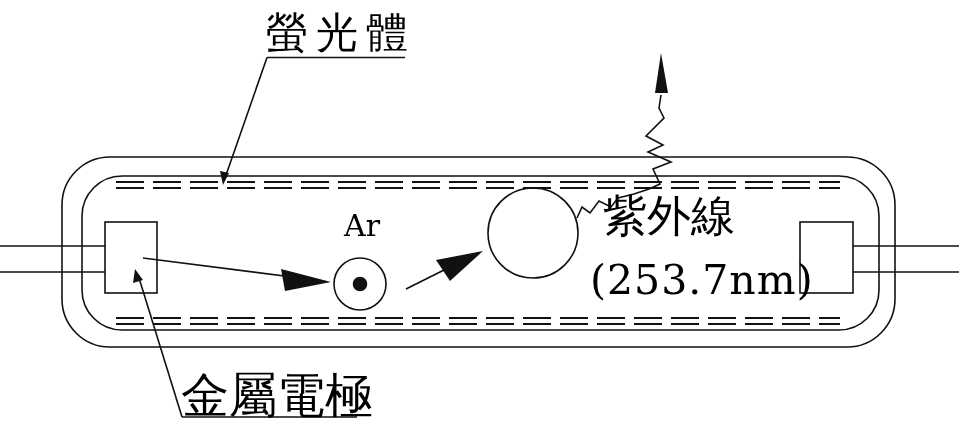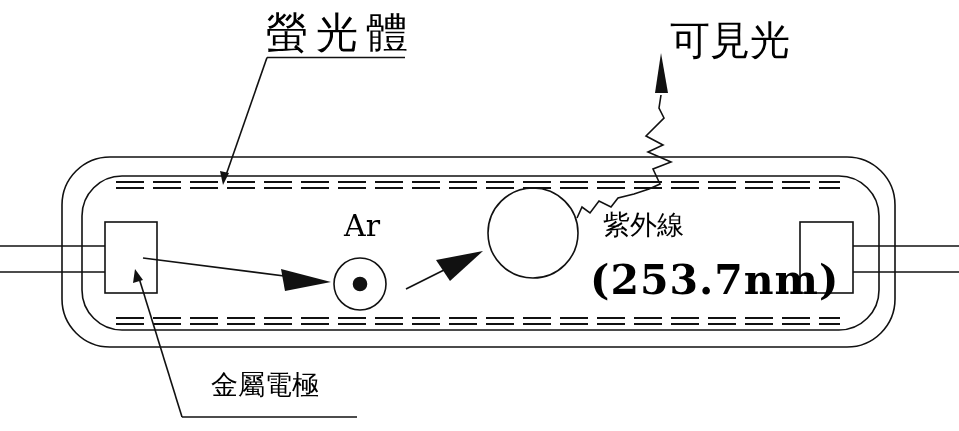--- a/index.html
+++ b/index.html
@@ -16,21 +16,21 @@
     color:#000;
     white-space:nowrap;
     line-height:1;
     font-family:"DejaVu Serif","Liberation Serif",serif;
   }
   .cjk{font-size:42px;}
   .atom-label{font-size:30px;}
   .hg-label{
     width:92px;text-align:center;
   }
-  .wavelength{font-size:41px;letter-spacing:1px;font-weight:bold;}
+  .wavelength{font-size:41px;letter-spacing:1px;}
 </style>
 </head>
 <body>
 
 <div class="stage">
 
   <svg class="diagram-svg" width="959" height="431" viewBox="0 0 959 431">
     <g stroke="#111" fill="none" stroke-width="1.6">
 
       <rect x="62" y="157" width="833" height="190" rx="48" ry="48"></rect>
@@ -70,24 +70,23 @@
       <polygon points="223,185 220,171 229,173" fill="#111" stroke="none"></polygon>
 
       <line x1="182" y1="417" x2="357" y2="417"></line>
       <line x1="182" y1="417" x2="139" y2="278"></line>
       <polygon points="135,269 133,283 143,280" fill="#111" stroke="none"></polygon>
     </g>
   </svg>
 
   <div class="label cjk" style="left:266px;top:12px;letter-spacing:8px;">螢光體</div>
 
-  <div class="label cjk" style="left:670px;top:20px;font-size:40px;">可見光</div>
 
   <div class="label atom-label" style="left:344px;top:211px;">Ar</div>
 
 
-  <div class="label cjk" style="left:603px;top:211px;font-size:27px;">紫外線</div>
+  <div class="label cjk" style="left:603px;top:194px;font-size:44px;">紫外線</div>
 
   <div class="label wavelength" style="left:590px;top:260px;">(253.7nm)</div>
 
-  <div class="label cjk" style="left:211px;top:371px;font-size:27px;">金屬電極</div>
+  <div class="label cjk" style="left:181px;top:371px;font-size:48px;">金屬電極</div>
 
 </div>
 
 </body></html>

